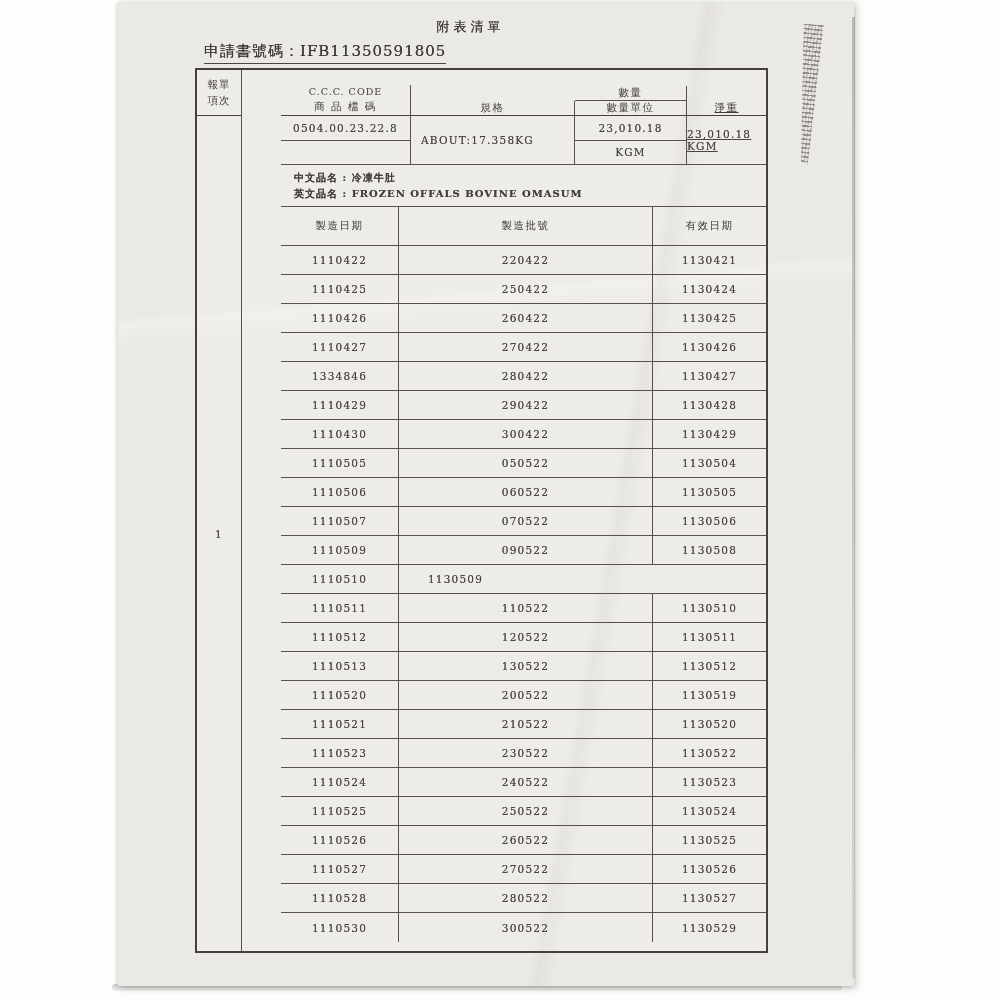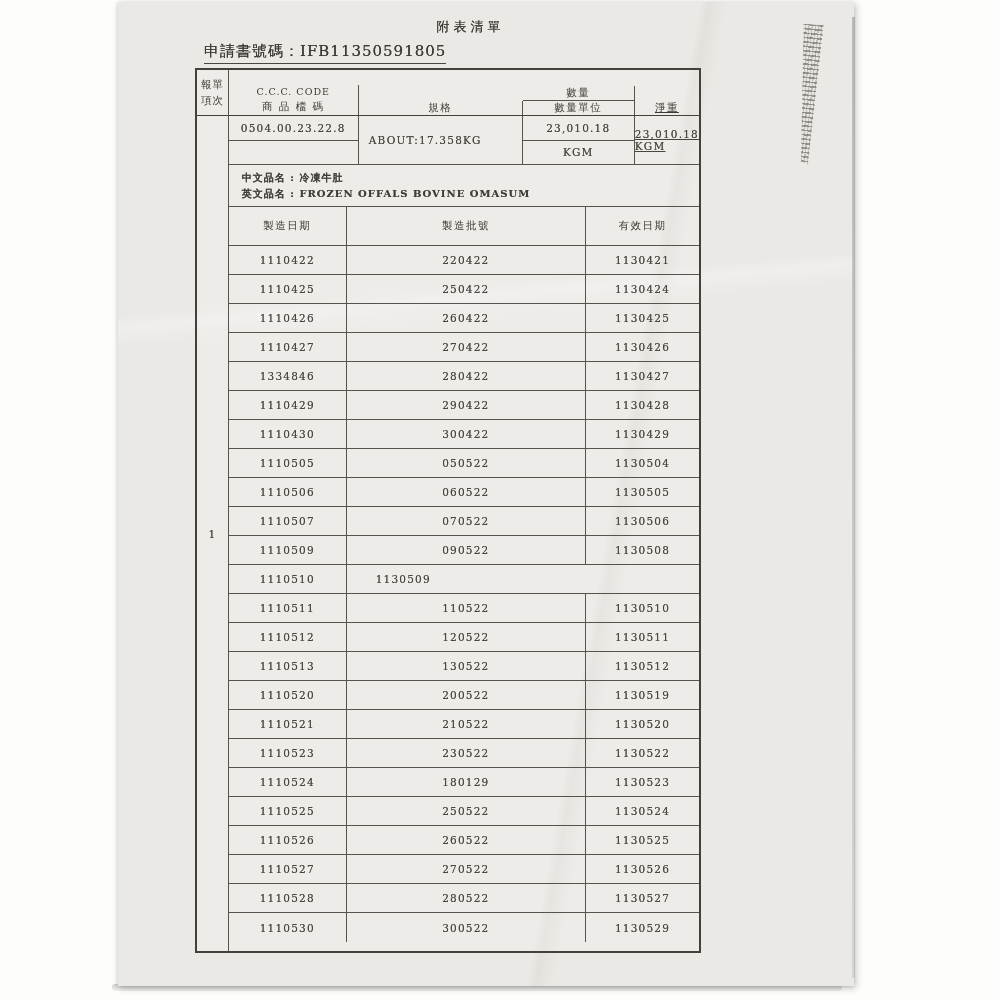--- a/index.html
+++ b/index.html
@@ -49,25 +49,26 @@
   }
   .app-line{
     position:absolute;left:86px;top:40px;
     font-size:15px;color:#3c3832;letter-spacing:1px;
     border-bottom:1.5px solid #4b463f;
     padding-bottom:2px;
     text-shadow:0 0 .6px rgba(60,55,50,.8);
   }
 
   .doc-table{
-    position:absolute;left:77px;top:66px;width:506px;
+    position:absolute;left:77px;top:66px;width:573px;
     display:flex;
     border:2px solid var(--line-dark);
     box-sizing:border-box;
     background:rgba(255,255,255,.14);
+    gap:39px;
   }
   .doc-table *{box-sizing:border-box;}
   .left-col{width:45px;border-right:1px solid var(--line);display:flex;flex-direction:column;}
   .left-head{
     height:46px;border-bottom:1.5px solid var(--line-dark);
     display:flex;flex-direction:column;align-items:center;justify-content:center;
     font-size:10.5px;line-height:1.45;color:#3f3b35;letter-spacing:1px;
   }
   .left-body{flex:1;display:flex;align-items:center;justify-content:center;font-size:11px;}
 
@@ -294,21 +295,21 @@
   </div>
 
   <div class="brow">
     <div class="bcell bc1 num">1110523</div>
     <div class="bcell bc2 num">230522</div>
     <div class="bcell bc3 num">1130522</div>
   </div>
 
   <div class="brow">
     <div class="bcell bc1 num">1110524</div>
-    <div class="bcell bc2 num">180129</div>
+    <div class="bcell bc2 num">240522</div>
     <div class="bcell bc3 num">1130523</div>
   </div>
 
   <div class="brow">
     <div class="bcell bc1 num">1110525</div>
     <div class="bcell bc2 num">250522</div>
     <div class="bcell bc3 num">1130524</div>
   </div>
 
   <div class="brow">

